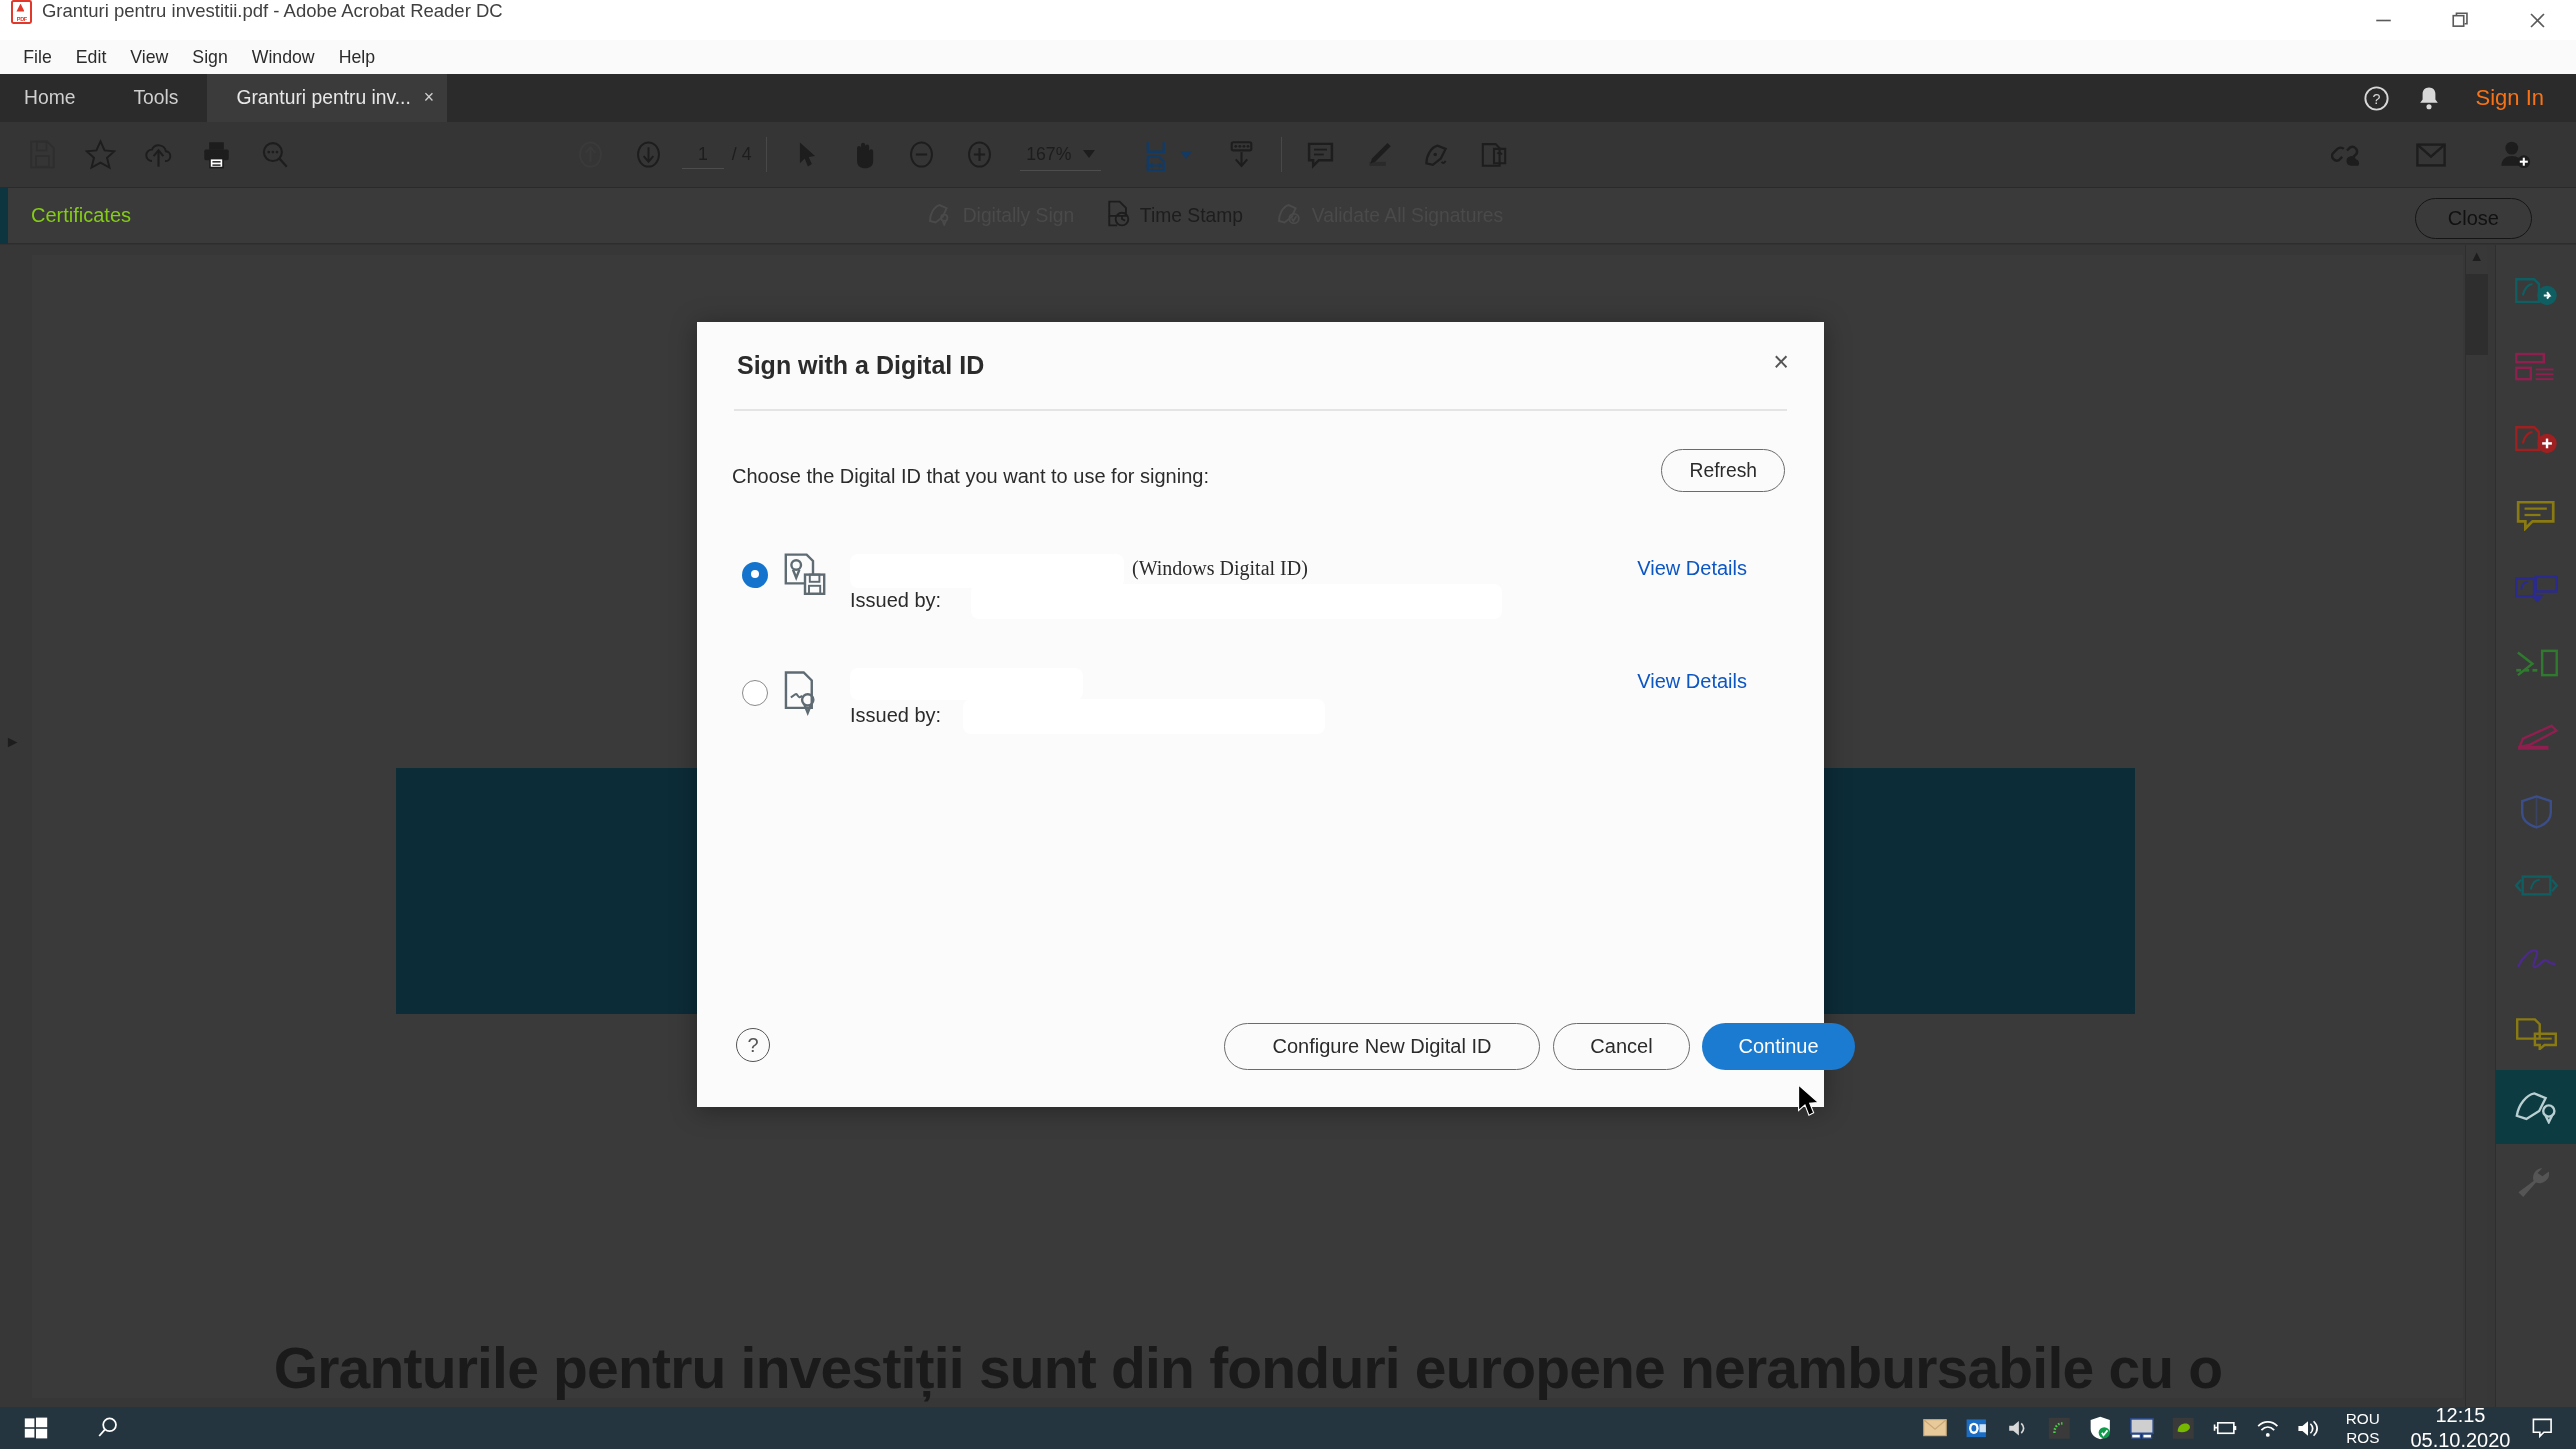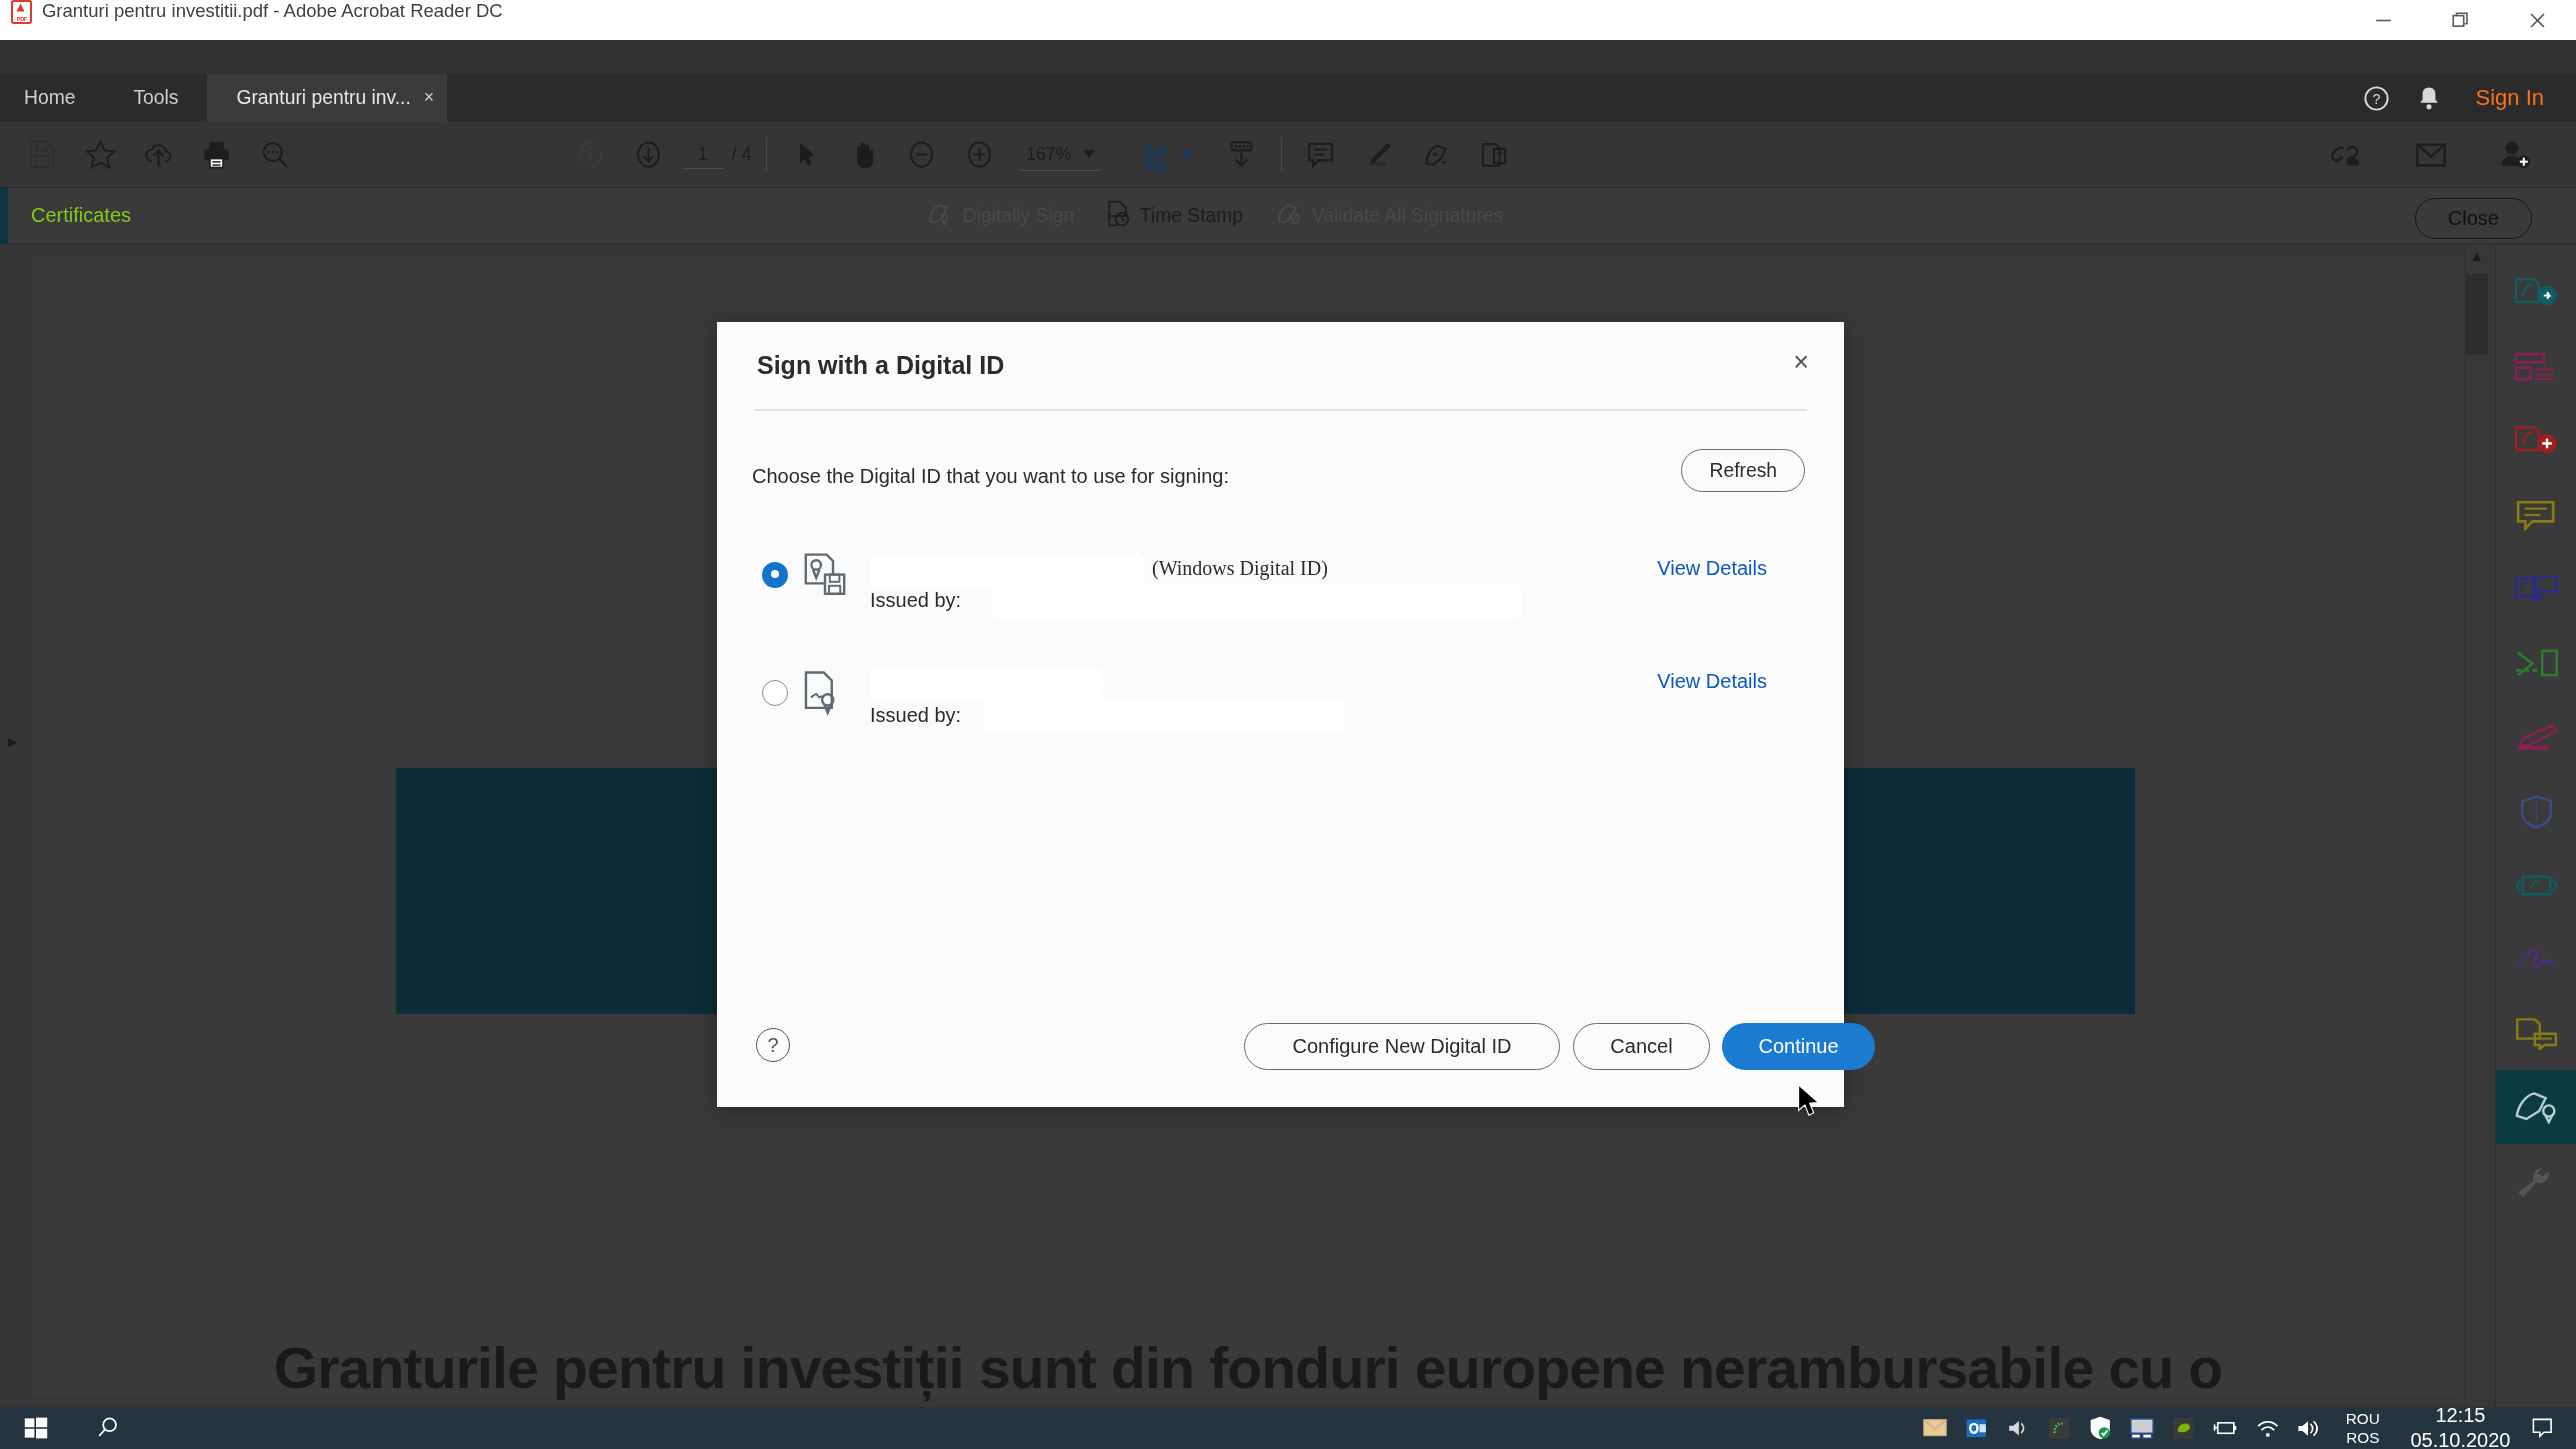--- a/index.html
+++ b/index.html
@@ -148,21 +148,21 @@
   .rsidebar {
     position:absolute; right:0; top:245px; width:81px; height:1162px;
     background:#3a3a3a; border-left:0.8px solid #2e2e2e;
     display:flex; flex-direction:column; align-items:center; padding-top:11.3px;
   }
   .rs-item { width:81px; height:74px; display:flex; align-items:center; justify-content:center; }
   .rs-item.active { background:#0c3c42; }
 
   
   .dialog {
-    position:absolute; left:717px; top:322px; width:1127px; height:785px;
+    position:absolute; left:697px; top:322px; width:1127px; height:785px;
     background:#fbfbfb; box-shadow:0 3.2px 24px rgba(0,0,0,.35);
   }
   .dlg-head { position:relative; height:87px; }
   .dlg-title {
     position:absolute; left:40px; top:29px; font-size:25px; font-weight:bold; color:#2b2b2b;
   }
   .dlg-x {
     position:absolute; right:35px; top:27px; font-size:27px; color:#555; line-height:1;
   }
   .dlg-rule { position:absolute; left:37px; right:37px; top:87px; height:1.6px; background:#e4e4e4; }
@@ -243,20 +243,28 @@
       </div>
       <div class="win-btn">
         <svg width="21" height="21" viewBox="0 0 26 26">
           <line x1="5" y1="5" x2="21" y2="21" stroke="#5a5a5a" stroke-width="2"></line>
           <line x1="21" y1="5" x2="5" y2="21" stroke="#5a5a5a" stroke-width="2"></line>
         </svg>
       </div>
     </div>
   </div>
 
+  <div class="menubar">
+    <div class="menu-item">File</div>
+    <div class="menu-item">Edit</div>
+    <div class="menu-item">View</div>
+    <div class="menu-item">Sign</div>
+    <div class="menu-item">Window</div>
+    <div class="menu-item">Help</div>
+  </div>
 
   <div class="tabbar">
     <div class="tab home">Home</div>
     <div class="tab">Tools</div>
     <div class="tab active">
       <span>Granturi pentru inv...</span>
       <span class="tab-close">×</span>
     </div>
     <div class="tab-right">
       <div class="icon-btn">

